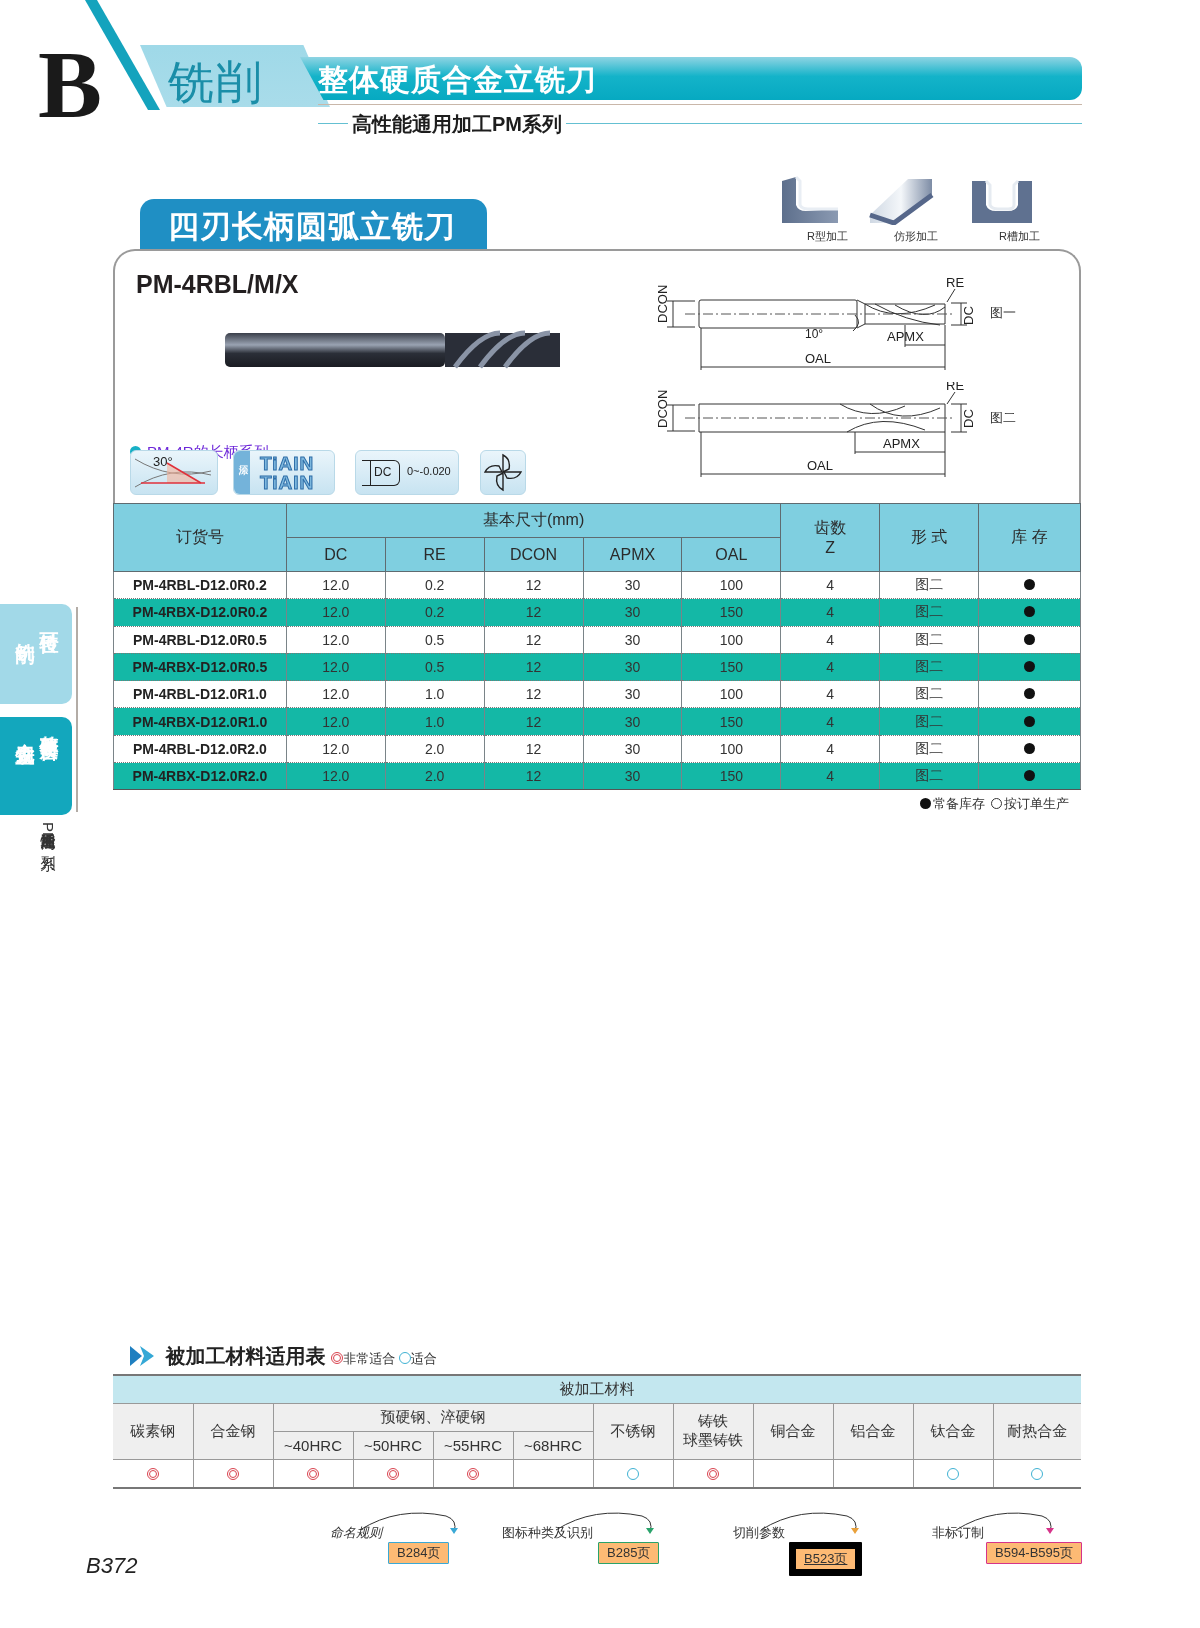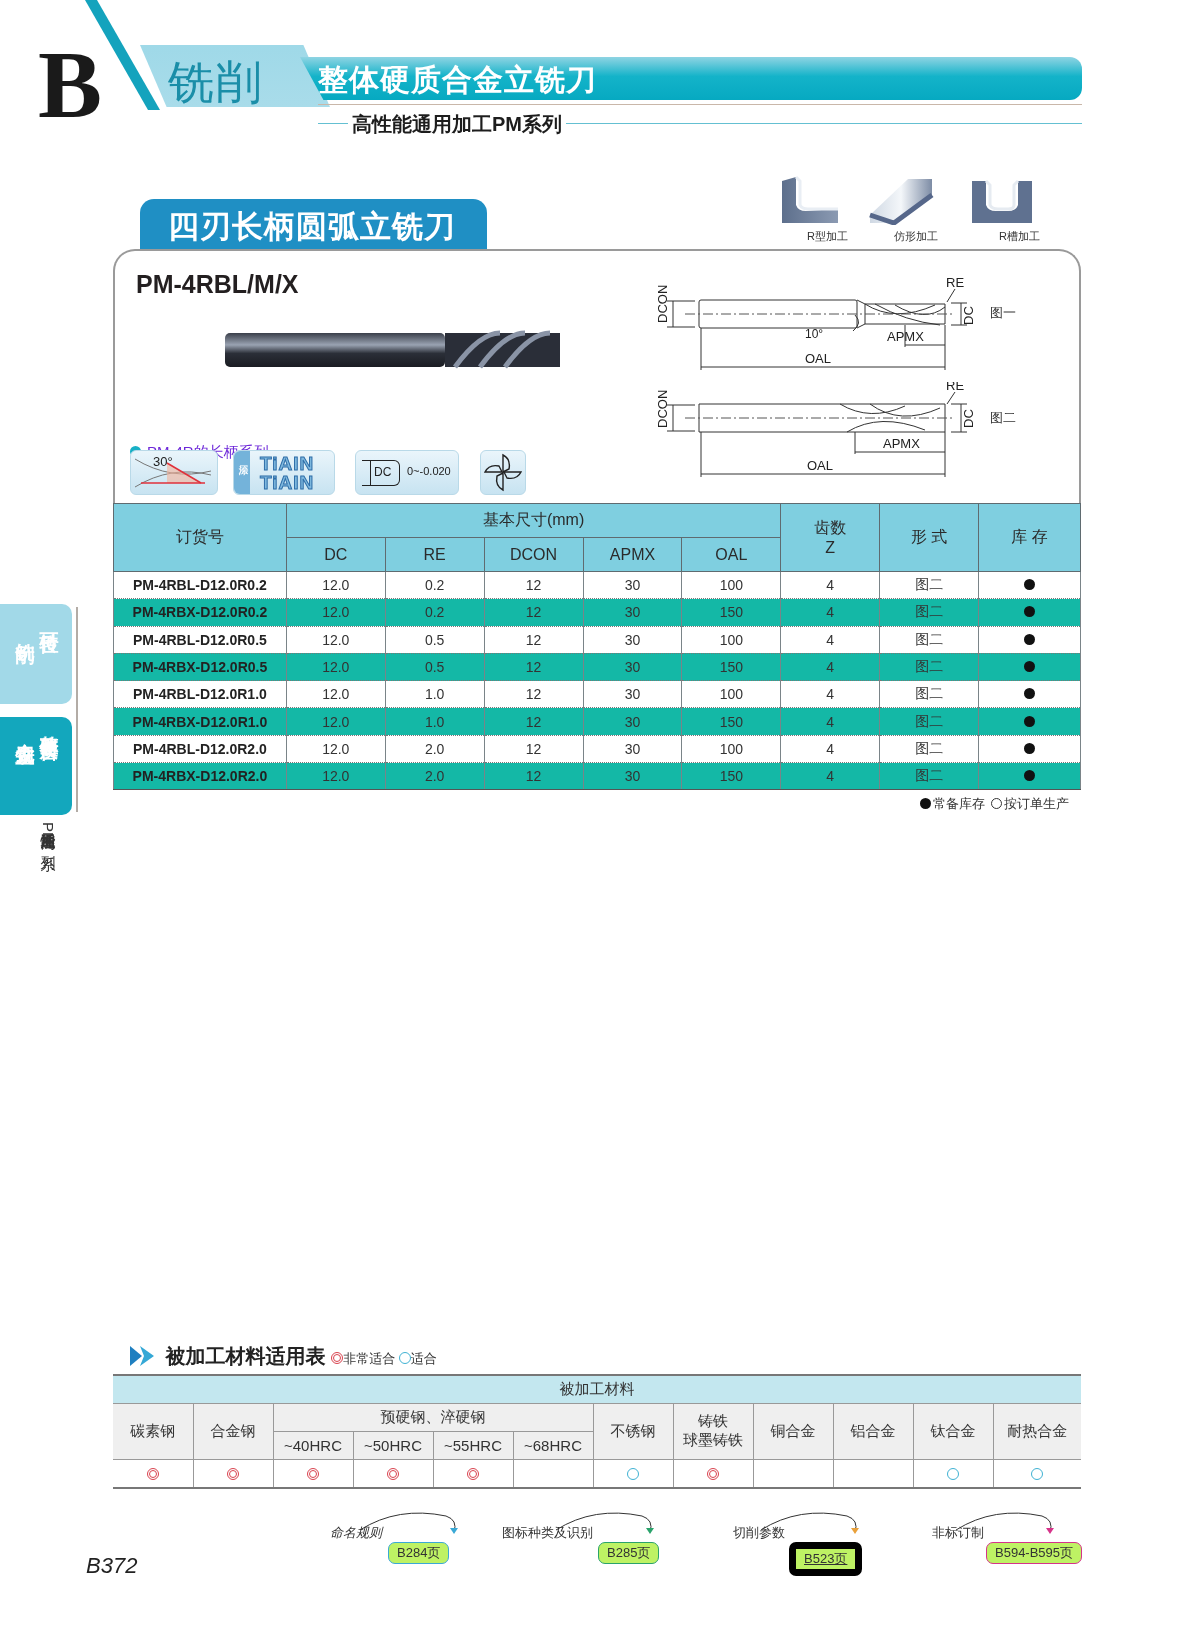--- a/index.html
+++ b/index.html
@@ -64,21 +64,21 @@
   .ring-b { display:inline-block; width:12px; height:12px; border-radius:50%; border:1.5px solid #3fb2d3; vertical-align:-1px; }
   table.mat { position: absolute; left: 113px; top: 1374px; width: 968px; border-collapse: collapse; font-size: 15px; color: #333; }
   table.mat th { font-weight: normal; border: 1px solid #999; background: #efefef; height: 28px; }
   table.mat th.top { background: #c3e7ef; border-left: none; border-right: none; border-top: 2px solid #777; height: 28px; }
   table.mat td { text-align: center; height: 29px; border-left: 1px solid #999; border-right: 1px solid #999; border-bottom: 2px solid #777; }
   table.mat th:first-child, table.mat td:first-child { border-left: none; }
   table.mat th:last-child, table.mat td:last-child { border-right: none; }
 
   
   .ref-label { font-size: 13px; color: #333; }
-  .ref-box { font-size: 13px; color: #333; border-radius: 7px; padding: 1px 8px; background: #bef264; text-align: center; }
+  .ref-box { font-size: 13px; color: #333; border-radius: 1px; padding: 1px 8px; background: #fdba74; text-align: center; }
   .page-num { left: 86px; top: 1553px; font-size: 22px; font-style: italic; color: #222; }
 </style>
 </head>
 <body>
 
 <div class="abs big-b">B</div>
 <svg class="abs slash" viewBox="0 0 80 120">
   <polygon points="0,0 12,0 75,110 63,110" fill="#14a3bd"></polygon>
 </svg>
 <div class="abs cat-tab"></div>

